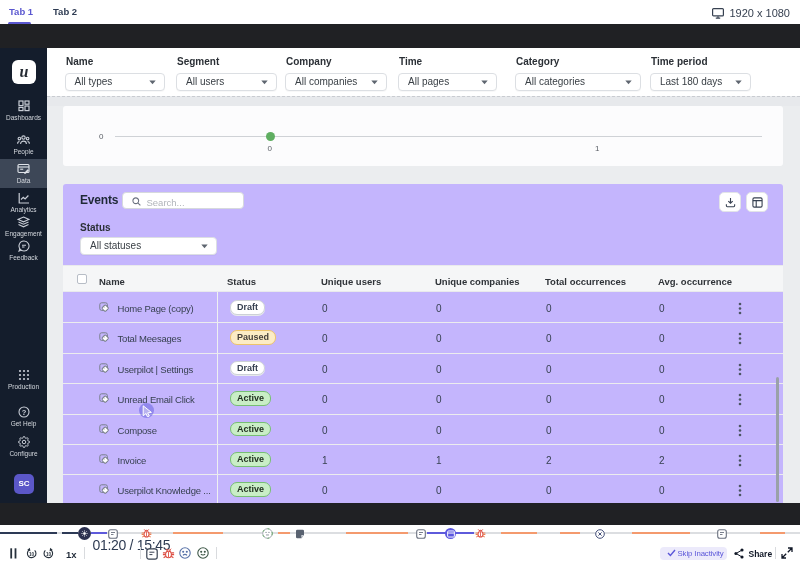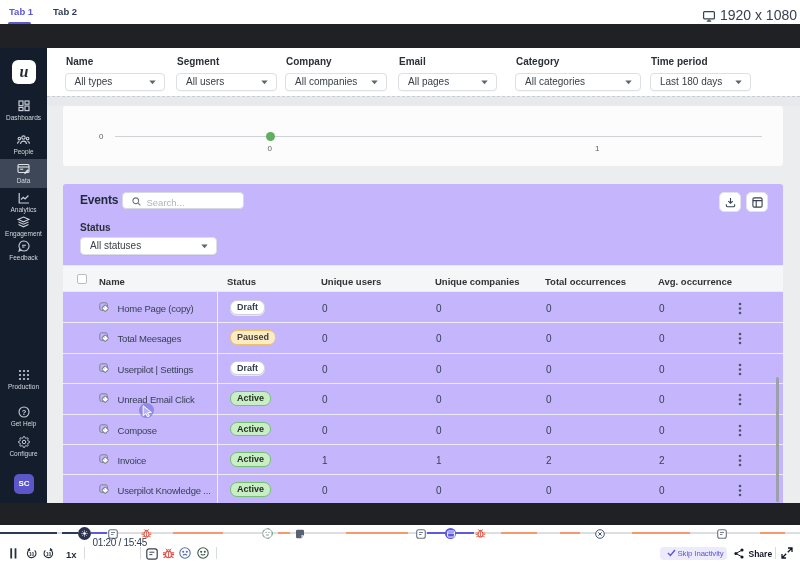--- a/index.html
+++ b/index.html
@@ -4,21 +4,21 @@
 <style>
   * { margin:0; padding:0; box-sizing:border-box; }
   html,body { width:800px; height:569px; font-family:"Liberation Sans",sans-serif; background:#fff; }
   #root { position:relative; width:800px; height:569px; overflow:hidden; background:#fff; }
 
   
   #tabbar { position:absolute; top:0; left:0; width:800px; height:24px; background:#fff; }
   .tab1 { position:absolute; left:9px; top:6px; font-size:9.5px; font-weight:700; color:#5a57d0; }
   .tab2 { position:absolute; left:53px; top:6px; font-size:9.5px; font-weight:700; color:#2e3b52; }
   .tabline { position:absolute; left:8px; top:21.5px; width:23px; height:3px; background:#5a57d0; border-radius:2px; }
-  .rescap { position:absolute; right:3px; top:6.5px; font-size:14px; color:#374151; }
+  .rescap { position:absolute; right:10px; top:6.5px; font-size:11px; color:#374151; }
 
   
   #screen { position:absolute; top:24px; left:0; width:800px; height:501px; background:#202124; }
   #app { position:absolute; top:24px; left:0; width:800px; height:455px; background:#ebedef; overflow:hidden; }
 
   
   #side { position:absolute; top:0; left:0; width:47px; height:455px; background:#141d2c; }
   .sideitem { position:absolute; left:0; width:47px; text-align:center; color:#d4d8de; font-size:6.5px; }
   .sideitem svg { display:block; margin:0 auto 2px auto; }
   .logo { position:absolute; left:12px; top:12px; width:24px; height:24px; background:#fff; border-radius:6px;
@@ -58,21 +58,21 @@
   .v { position:absolute; top:10px; font-size:10px; color:#374151; }
   .kebab { position:absolute; left:675px; top:9px; }
 
   
   #bottom { position:absolute; top:525px; left:0; width:800px; height:44px; background:#fff; }
   .tl-base { position:absolute; top:7px; left:0; width:800px; height:2px; background:#dcdee1; }
   .seg { position:absolute; top:7px; height:2px; }
   .mark { position:absolute; }
   .ctl { position:absolute; top:20px; }
   .vdiv { position:absolute; top:22px; width:1px; height:12px; background:#d9dbde; }
-  .time { position:absolute; top:12px; font-size:10px; letter-spacing:-0.3px; color:#2e3b52; }
+  .time { position:absolute; top:12px; font-size:14px; letter-spacing:-0.3px; color:#2e3b52; }
   .skip { position:absolute; left:660px; top:21.5px; width:67px; height:13px; background:#eceafb; border-radius:4px; white-space:nowrap; }
 </style>
 </head>
 <body>
 <div id="root">
 
   <div id="tabbar">
     <span class="tab1">Tab 1</span>
     <span class="tab2">Tab 2</span>
     <div class="tabline"></div>
@@ -90,21 +90,21 @@
               <path d="M0.3 0.5 H6.7 L3.5 4.3z" fill="#5f6670"></path>
             </svg></div>
         <span class="flabel" style="left:130px">Segment</span>
         <div class="fsel" style="left:129px;width:101px">All users<svg class="car" width="7" height="5" viewBox="0 0 7 5">
               <path d="M0.3 0.5 H6.7 L3.5 4.3z" fill="#5f6670"></path>
             </svg></div>
         <span class="flabel" style="left:239px">Company</span>
         <div class="fsel" style="left:238px;width:102px">All companies<svg class="car" width="7" height="5" viewBox="0 0 7 5">
               <path d="M0.3 0.5 H6.7 L3.5 4.3z" fill="#5f6670"></path>
             </svg></div>
-        <span class="flabel" style="left:352px">Email</span>
+        <span class="flabel" style="left:352px">Time</span>
         <div class="fsel" style="left:351px;width:99px">All pages<svg class="car" width="7" height="5" viewBox="0 0 7 5">
               <path d="M0.3 0.5 H6.7 L3.5 4.3z" fill="#5f6670"></path>
             </svg></div>
         <span class="flabel" style="left:469px">Category</span>
         <div class="fsel" style="left:468px;width:126px">All categories<svg class="car" width="7" height="5" viewBox="0 0 7 5">
               <path d="M0.3 0.5 H6.7 L3.5 4.3z" fill="#5f6670"></path>
             </svg></div>
         <span class="flabel" style="left:604px">Time period</span>
         <div class="fsel" style="left:603px;width:101px">Last 180 days<svg class="car" width="7" height="5" viewBox="0 0 7 5">
               <path d="M0.3 0.5 H6.7 L3.5 4.3z" fill="#5f6670"></path>

